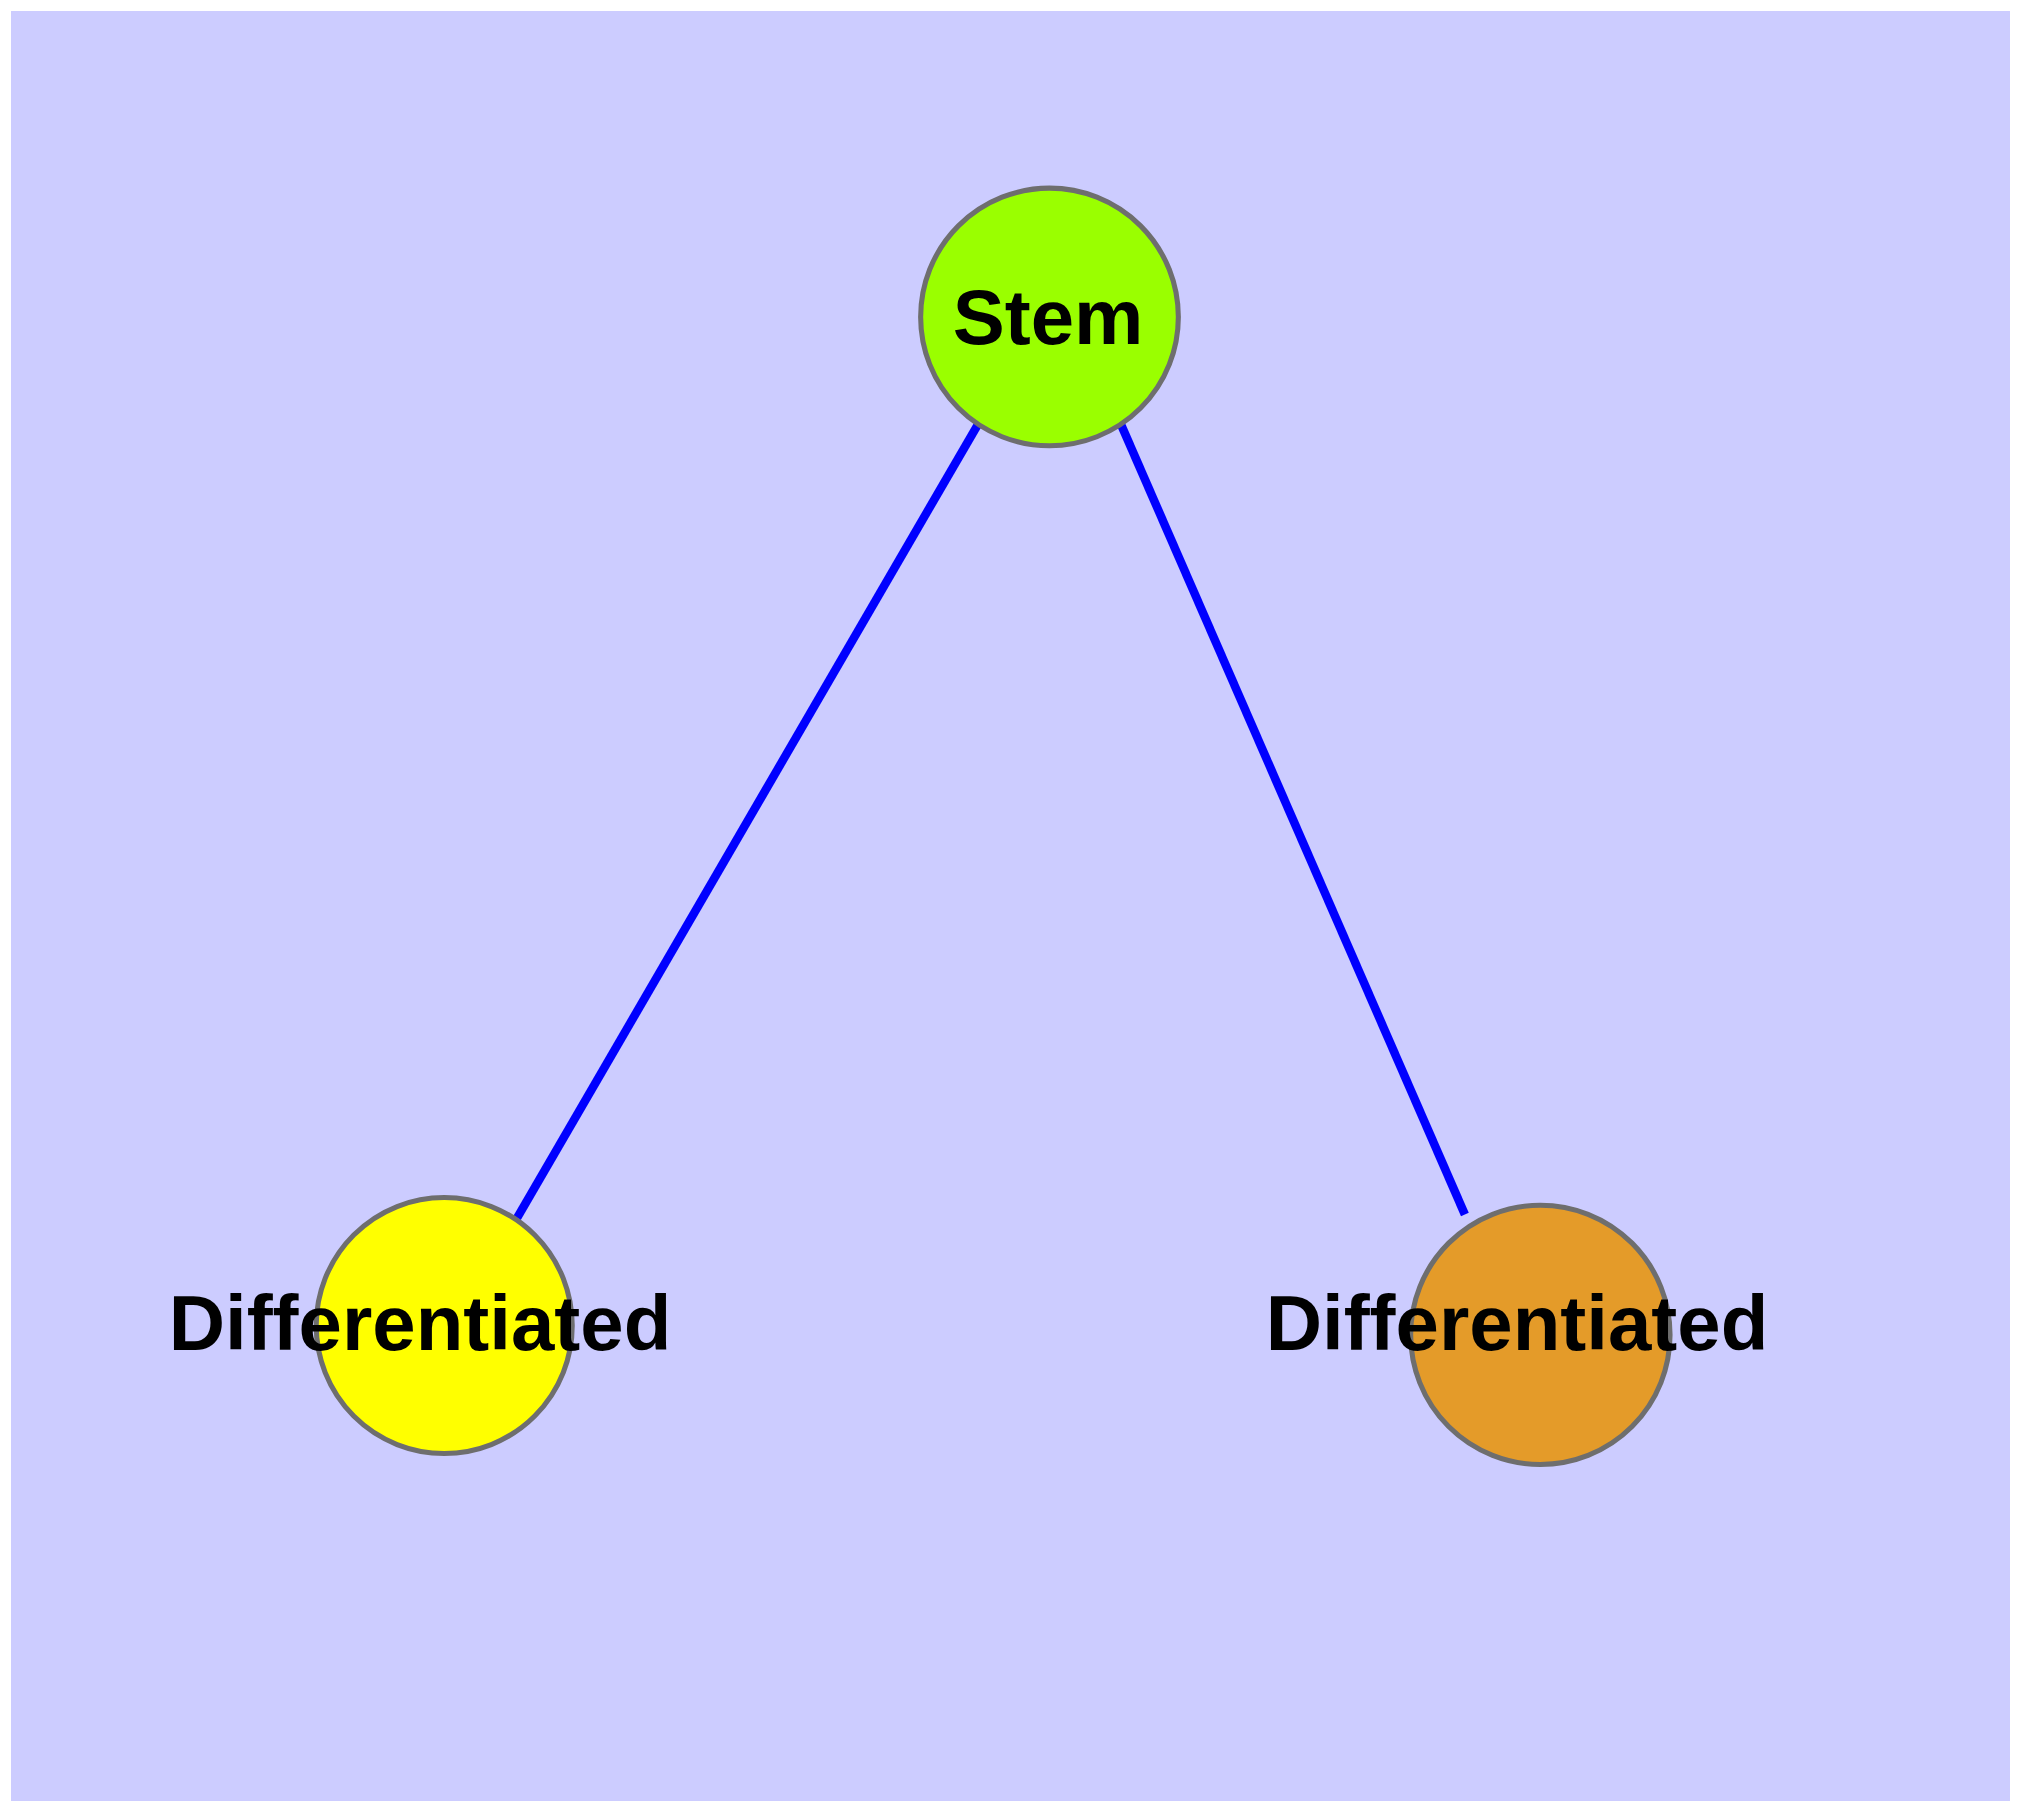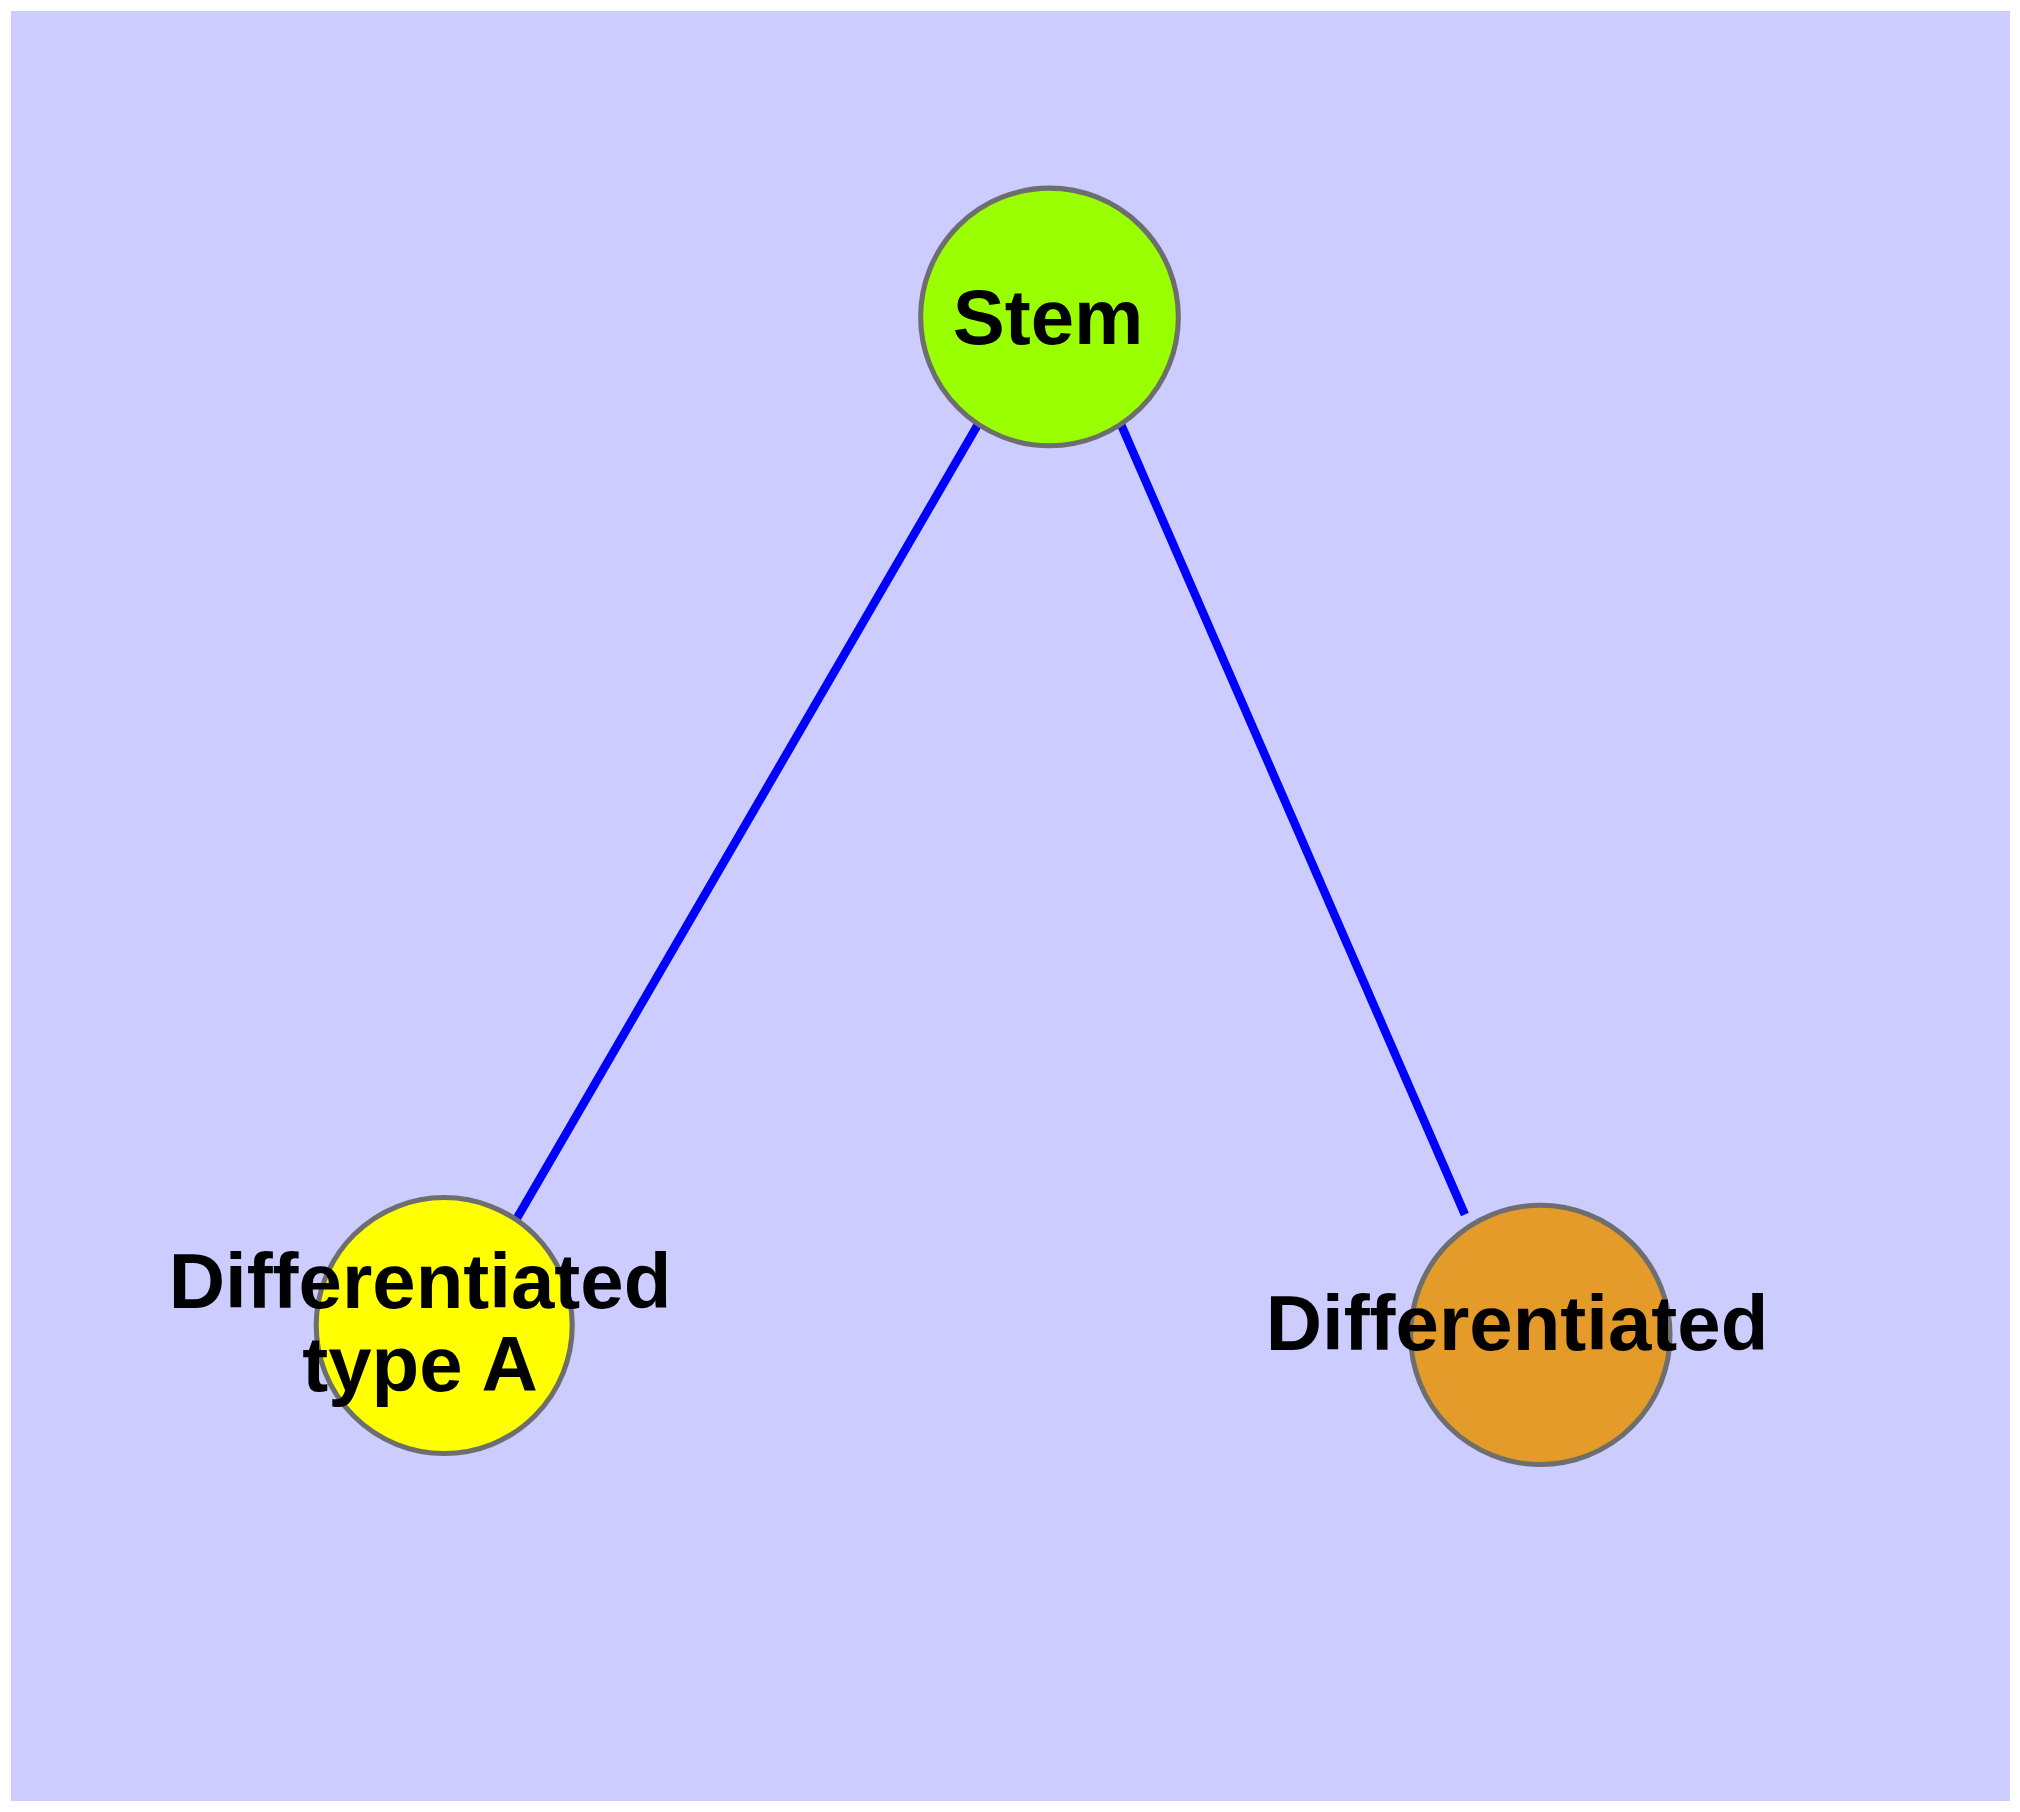--- a/index.html
+++ b/index.html
@@ -53,18 +53,18 @@
       </g>
     <g id="node-layer">
         <circle cx="1238" cy="374" r="152" fill="#9aff00" stroke="#6e6e6e" stroke-width="6"></circle>
         <circle cx="524" cy="1564" r="151" fill="#ffff00" stroke="#6e6e6e" stroke-width="6"></circle>
         <circle cx="1817" cy="1575" r="153" fill="#e49b29" stroke="#6e6e6e" stroke-width="6"></circle>
       </g>
   </svg>
 
   <div id="label-layer">
       <div class="node-label" style="left: 1048px; top: 317px; font-size: 78px; color: rgb(0, 0, 0);"><div>Stem</div></div>
-      <div class="node-label" style="left: 420px; top: 1323px; font-size: 78px; color: rgb(0, 0, 0);"><div>Differentiated</div><div>type A</div></div>
+      <div class="node-label" style="left: 420px; top: 1323px; font-size: 78px; color: rgb(0, 0, 0);"><div>Differentiated</div></div>
       <div class="node-label" style="left: 1517px; top: 1323px; font-size: 78px; color: rgb(0, 0, 0);"><div>Differentiated</div></div>
     </div>
 
 </div>
 
 
 </body></html>

